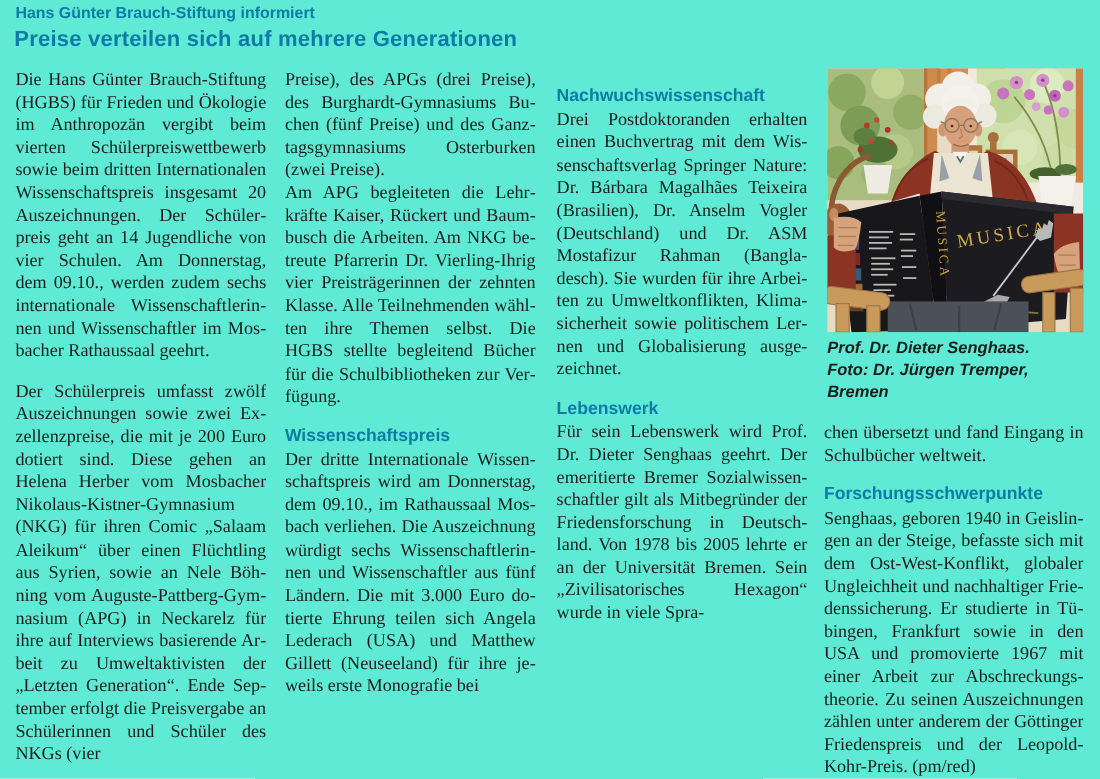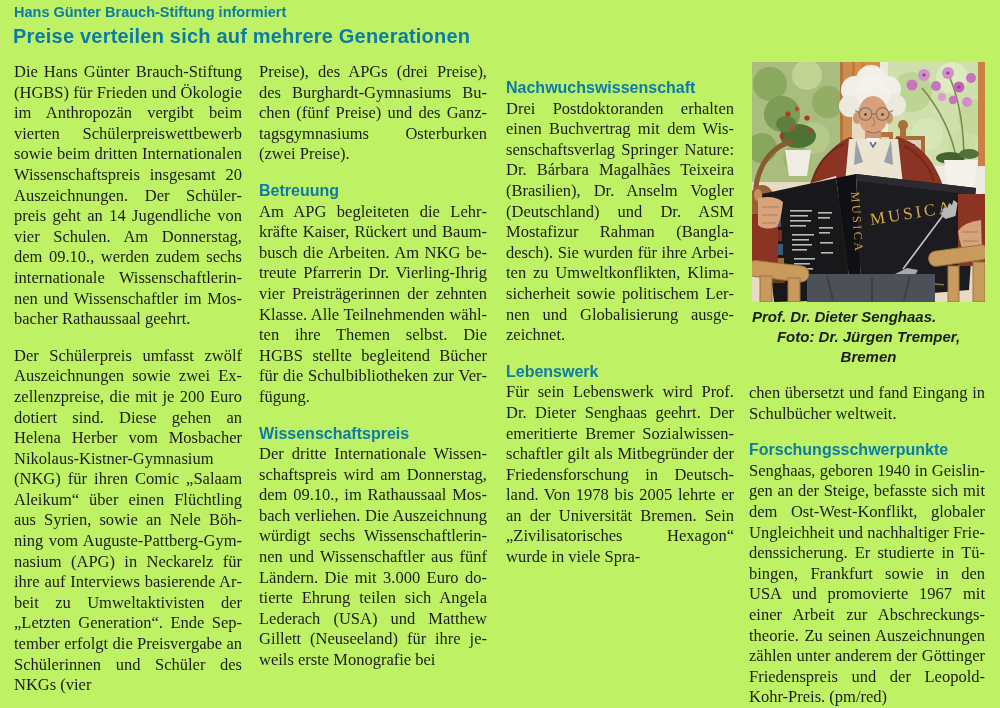--- a/index.html
+++ b/index.html
@@ -1,53 +1,52 @@
 <!DOCTYPE html>
 <html lang="de"><head>
 <meta charset="utf-8">
 <style>
   html,body{margin:0;padding:0;background:#fff;}
-  .page{position:relative;width:1000px;height:708px;background:#bef264;overflow:hidden;
+  .page{position:relative;width:1000px;height:708px;background:#5eead4;overflow:hidden;
         font-family:"Liberation Serif",serif;color:#1c1c1a;}
   .kicker{position:absolute;left:14px;top:4px;font-family:"Liberation Sans",sans-serif;
           font-weight:700;font-size:14.5px;color:#0e7ba7;}
   .headline{position:absolute;left:13px;top:25px;font-family:"Liberation Sans",sans-serif;
           font-weight:700;font-size:20px;color:#0e7ba7;letter-spacing:.2px;}
   .col{position:absolute;top:62px;width:228px;height:646px;overflow:hidden;
        font-size:16.5px;line-height:20.6px;text-align:justify;
        hyphens:auto;-webkit-hyphens:auto;}
   .c1{left:14px;} .c2{left:259px;} .c3{left:506px;} .c4{left:749px;width:236px;}
   .col p{margin:16px 0 0;}
   .col p.first{margin-top:0;}
   .col p.aftersub{margin-top:0;}
   .lead{font-weight:400;}
   h3.sub{margin:16px 0 0;font-family:"Liberation Sans",sans-serif;font-weight:700;
          font-size:16px;line-height:20.6px;color:#0e7ba7;text-align:left;}
   .photo{display:block;margin-left:3px;width:233px;height:240px;}
   .caption{margin-left:3px;width:233px;margin-top:5px;
            font-family:"Liberation Sans",sans-serif;font-style:italic;
            font-size:15px;line-height:20px;color:#1c1c1a;text-align:left;font-weight:bold;}
-  .caption .r{text-align:center;}
+  .caption .r{text-align:left;}
 </style>
 </head>
 <body>
 
 <div class="page">
 
   <div class="kicker">Hans Günter Brauch-Stiftung informiert</div>
   <div class="headline">Preise verteilen sich auf mehrere Generationen</div>
 
   <div class="col c1">
     <p class="first lead">Die Hans Günter Brauch-Stif­tung (HGBS) für Frieden und Öko­lo­gie im An­thro­po­zän ver­gibt beim vier­ten Schü­ler­preis­wett­be­werb sowie beim drit­ten In­ter­na­tio­na­len Wis­sen­schafts­preis ins­ge­samt 20 Aus­zeich­nun­gen. Der Schü­ler­preis geht an 14 Ju­gend­li­che von vier Schu­len. Am Don­ners­tag, dem 09.10., wer­den zu­dem sechs in­ter­na­tio­na­le Wis­sen­schaft­le­rin­nen und Wis­sen­schaft­ler im Mos­ba­cher Rat­haus­saal ge­ehrt.</p>
     <p>Der Schü­ler­preis um­fasst zwölf Aus­zeich­nun­gen sowie zwei Ex­zel­lenz­prei­se, die mit je 200 Euro do­tiert sind. Diese gehen an Helena Herber vom Mos­ba­cher Niko­laus-Kist­ner-Gym­na­sium (NKG) für ihren Comic „Salaam Alei­kum“ über einen Flücht­ling aus Sy­rien, sowie an Nele Böh­ning vom Auguste-Patt­berg-Gym­na­sium (APG) in Neckar­elz für ihre auf In­ter­views ba­sie­ren­de Ar­beit zu Um­welt­ak­ti­vis­ten der „Letz­ten Ge­ne­ra­tion“. Ende Sep­tem­ber er­folgt die Preis­ver­ga­be an Schü­le­rin­nen und Schü­ler des NKGs (vier</p>
   </div>
 
   <div class="col c2">
     <p class="first">Preise), des APGs (drei Preise), des Burg­hardt-Gym­na­si­ums Bu­chen (fünf Preise) und des Ganz­tags­gym­na­si­ums Oster­bur­ken (zwei Preise).</p>
-    <h3 class="sub">Betreuung</h3>
     <p class="aftersub">Am APG be­glei­te­ten die Lehr­kräf­te Kaiser, Rückert und Baum­busch die Ar­bei­ten. Am NKG be­treu­te Pfar­re­rin Dr. Vier­ling-Ihrig vier Preis­trä­ge­rin­nen der zehn­ten Klas­se. Alle Teil­neh­men­den wähl­ten ihre The­men selbst. Die HGBS stell­te be­glei­tend Bü­cher für die Schul­bib­lio­the­ken zur Ver­fü­gung.</p>
     <h3 class="sub">Wissenschaftspreis</h3>
     <p class="aftersub">Der drit­te In­ter­na­tio­na­le Wis­sen­schafts­preis wird am Don­ners­tag, dem 09.10., im Rat­haus­saal Mos­bach ver­lie­hen. Die Aus­zeich­nung wür­digt sechs Wis­sen­schaft­le­rin­nen und Wis­sen­schaft­ler aus fünf Län­dern. Die mit 3.000 Euro do­tier­te Eh­rung tei­len sich An­gela Lede­rach (USA) und Matthew Gil­lett (Neu­see­land) für ihre je­weils erste Mono­gra­fie bei</p>
   </div>
 
   <div class="col c3">
     <h3 class="sub">Nachwuchswissenschaft</h3>
     <p class="aftersub">Drei Post­dok­to­ran­den er­hal­ten einen Buch­ver­trag mit dem Wis­sen­schafts­ver­lag Sprin­ger Na­ture: Dr. Bár­bara Ma­gal­hães Tei­xeira (Bra­si­lien), Dr. An­selm Vog­ler (Deutsch­land) und Dr. ASM Mosta­fi­zur Rah­man (Ban­gla­desch). Sie wur­den für ihre Ar­bei­ten zu Um­welt­kon­flik­ten, Klima­si­cher­heit sowie po­li­ti­schem Ler­nen und Glo­ba­li­sie­rung aus­ge­zeich­net.</p>
     <h3 class="sub">Lebenswerk</h3>
     <p class="aftersub">Für sein Le­bens­werk wird Prof. Dr. Die­ter Seng­haas ge­ehrt. Der eme­ri­tier­te Bre­mer So­zial­wis­sen­schaft­ler gilt als Mit­be­grün­der der Frie­dens­for­schung in Deutsch­land. Von 1978 bis 2005 lehr­te er an der Uni­ver­si­tät Bre­men. Sein „Zi­vi­li­sa­to­ri­sches Hexa­gon“ wurde in viele Spra-</p>

